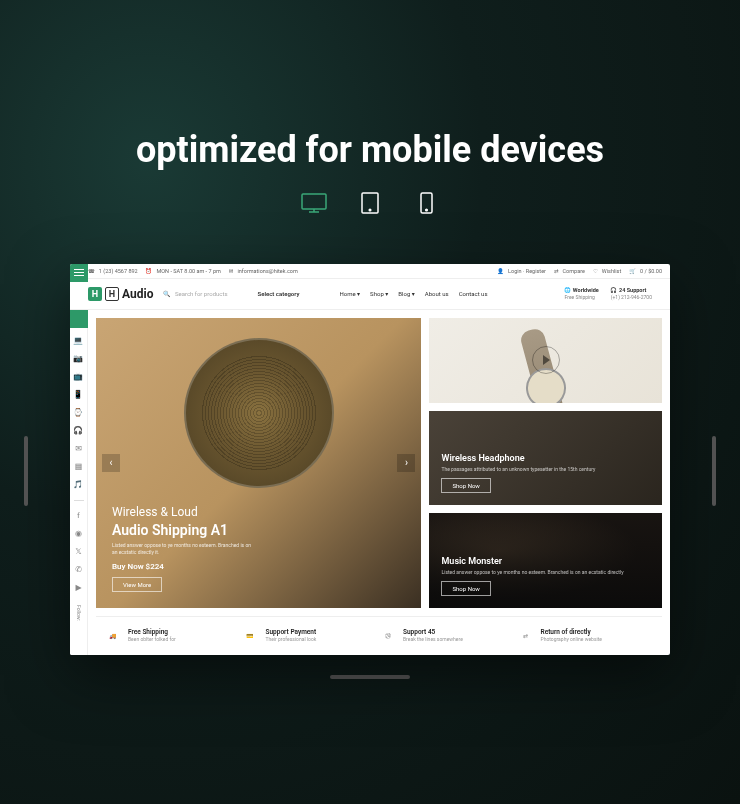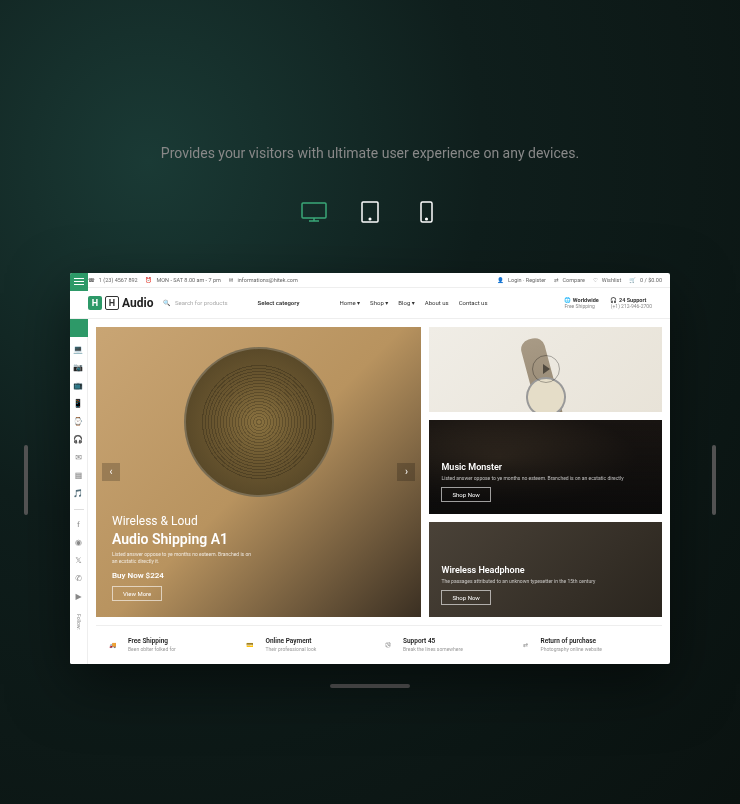--- a/index.html
+++ b/index.html
@@ -67,22 +67,21 @@
 .feat-txt b{font-size:6.5px;color:#222;font-weight:600}
 .feat-txt span{font-size:5px;color:#999}
 .bottom-bar{width:80px;height:4px;background:#555;border-radius:2px;margin:20px auto 0}
 .menu-btn{position:absolute;top:0;left:0;width:18px;height:18px;background:#2d9968;display:flex;align-items:center;justify-content:center;z-index:5;cursor:pointer}
 .menu-btn span{width:10px;height:1px;background:#fff;box-shadow:0 -3px 0 #fff,0 3px 0 #fff}
 </style>
 </head>
 <body>
 
 <div class="hero">
-  <h1><br></h1>
-  <p>Provides your visitors with ultimate user experience on any devices.</p>
+  <h1><br><span>optimized for mobile devices</span></h1>
   <div class="devices">
     <div class="device-ic active">
         <svg width="26" height="20" viewBox="0 0 26 20">
           <rect x="1" y="1" width="24" height="15" rx="1"></rect>
           <line x1="8" y1="19" x2="18" y2="19"></line>
           <line x1="13" y1="16" x2="13" y2="19"></line>
         </svg>
       </div>
     <div class="device-ic">
         <svg width="18" height="22" viewBox="0 0 18 22">
@@ -184,60 +183,60 @@
 
           <div class="tile light">
             <div class="watch">
                 <div class="watch-band"></div>
                 <div class="watch-face"></div>
               </div>
             <div class="play-btn"></div>
           </div>
 
           <div style="display:grid;grid-template-rows:1fr 1fr;gap:8px">
+            <div class="tile dark1">
+              <h3>Wireless Headphone</h3>
+              <div class="td">The passages attributed to an unknown typesetter in the 15th century</div>
+              <div class="btn-o" style="align-self:flex-start">Shop Now</div>
+            </div>
             <div class="tile dark2">
               <div class="guitarist"></div>
               <h3>Music Monster</h3>
               <div class="td">Listed answer oppose to ye months no esteem. Branched is on an ecstatic directly</div>
               <div class="btn-o" style="align-self:flex-start;position:relative">Shop Now</div>
             </div>
-            <div class="tile dark1">
-              <h3>Wireless Headphone</h3>
-              <div class="td">The passages attributed to an unknown typesetter in the 15th century</div>
-              <div class="btn-o" style="align-self:flex-start">Shop Now</div>
-            </div>
           </div>
         </div>
 
         <div class="features">
           <div class="feat">
               <div class="feat-ic">🚚</div>
               <div class="feat-txt">
                 <b>Free Shipping</b>
                 <span>Been oblter folked for</span>
               </div>
             </div>
           <div class="feat">
               <div class="feat-ic">💳</div>
               <div class="feat-txt">
-                <b>Online Payment</b>
+                <b>Support Payment</b>
                 <span>Their professional look</span>
               </div>
             </div>
           <div class="feat">
               <div class="feat-ic">㉔</div>
               <div class="feat-txt">
                 <b>Support 45</b>
                 <span>Break the lines somewhere</span>
               </div>
             </div>
           <div class="feat">
               <div class="feat-ic">⇄</div>
               <div class="feat-txt">
-                <b>Return of purchase</b>
+                <b>Return of directly</b>
                 <span>Photography online website</span>
               </div>
             </div>
         </div>
       </div>
     </div>
   </div>
   <div class="bottom-bar"></div>
 </div>
 

